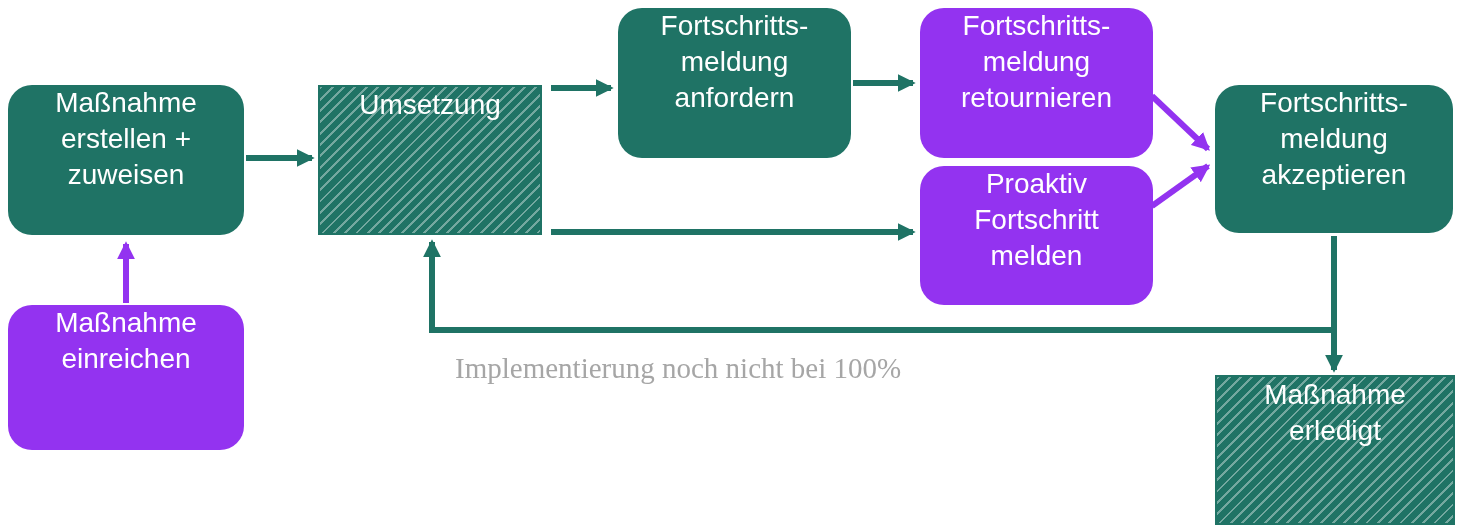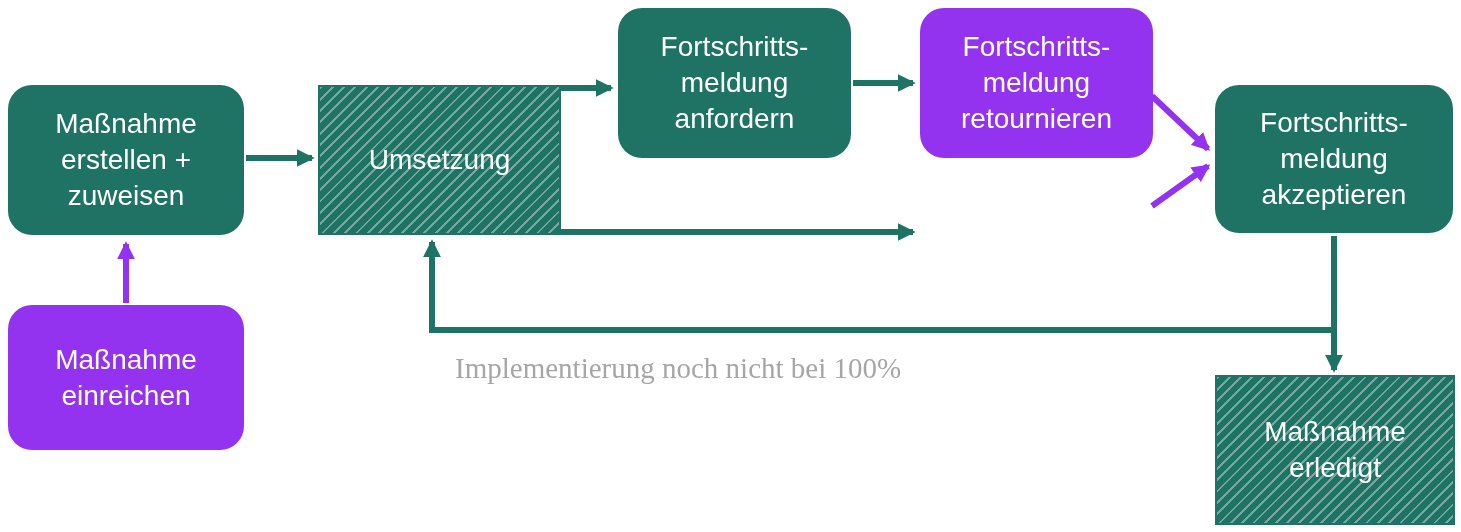--- a/index.html
+++ b/index.html
@@ -18,21 +18,20 @@
   }
   .connectors{
     position:absolute;
     left:0;top:0;
     width:1461px;height:532px;
     pointer-events:none;
   }
   .node{
     position:absolute;
     display:flex;
-    align-items:center;
     justify-content:center;
     color:#ffffff;
     font-size:28px;
     line-height:1.28;
     text-align:center;
     white-space:pre-line;
     box-sizing:border-box;
   }
   .rounded{border-radius:24px;}
   .teal{background:var(--teal);}
@@ -87,36 +86,41 @@
     <span>Maßnahme
 erstellen +
 zuweisen</span>
   </div>
 
   <div class="node purple rounded" style="left:8px;top:305px;width:236px;height:145px;">
     <span>Maßnahme
 einreichen</span>
   </div>
 
-  <div class="node hatch" style="left:318px;top:85px;width:243px;height:150px;">
+  <div class="node hatch" style="left:318px;top:85px;width:224px;height:150px;">
     <span>Umsetzung</span>
   </div>
 
   <div class="node teal rounded" style="left:618px;top:8px;width:233px;height:150px;">
     <span>Fortschritts-
 meldung
 anfordern</span>
   </div>
 
   <div class="node purple rounded" style="left:920px;top:8px;width:233px;height:150px;">
     <span>Fortschritts-
 meldung
 retournieren</span>
   </div>
 
+  <div class="node purple rounded" style="left:920px;top:166px;width:233px;height:139px;">
+    <span>Proaktiv
+Fortschritt
+melden</span>
+  </div>
 
   <div class="node teal rounded" style="left:1215px;top:85px;width:238px;height:148px;">
     <span>Fortschritts-
 meldung
 akzeptieren</span>
   </div>
 
   <div class="node hatch" style="left:1215px;top:375px;width:240px;height:150px;">
     <span>Maßnahme
 erledigt</span>

